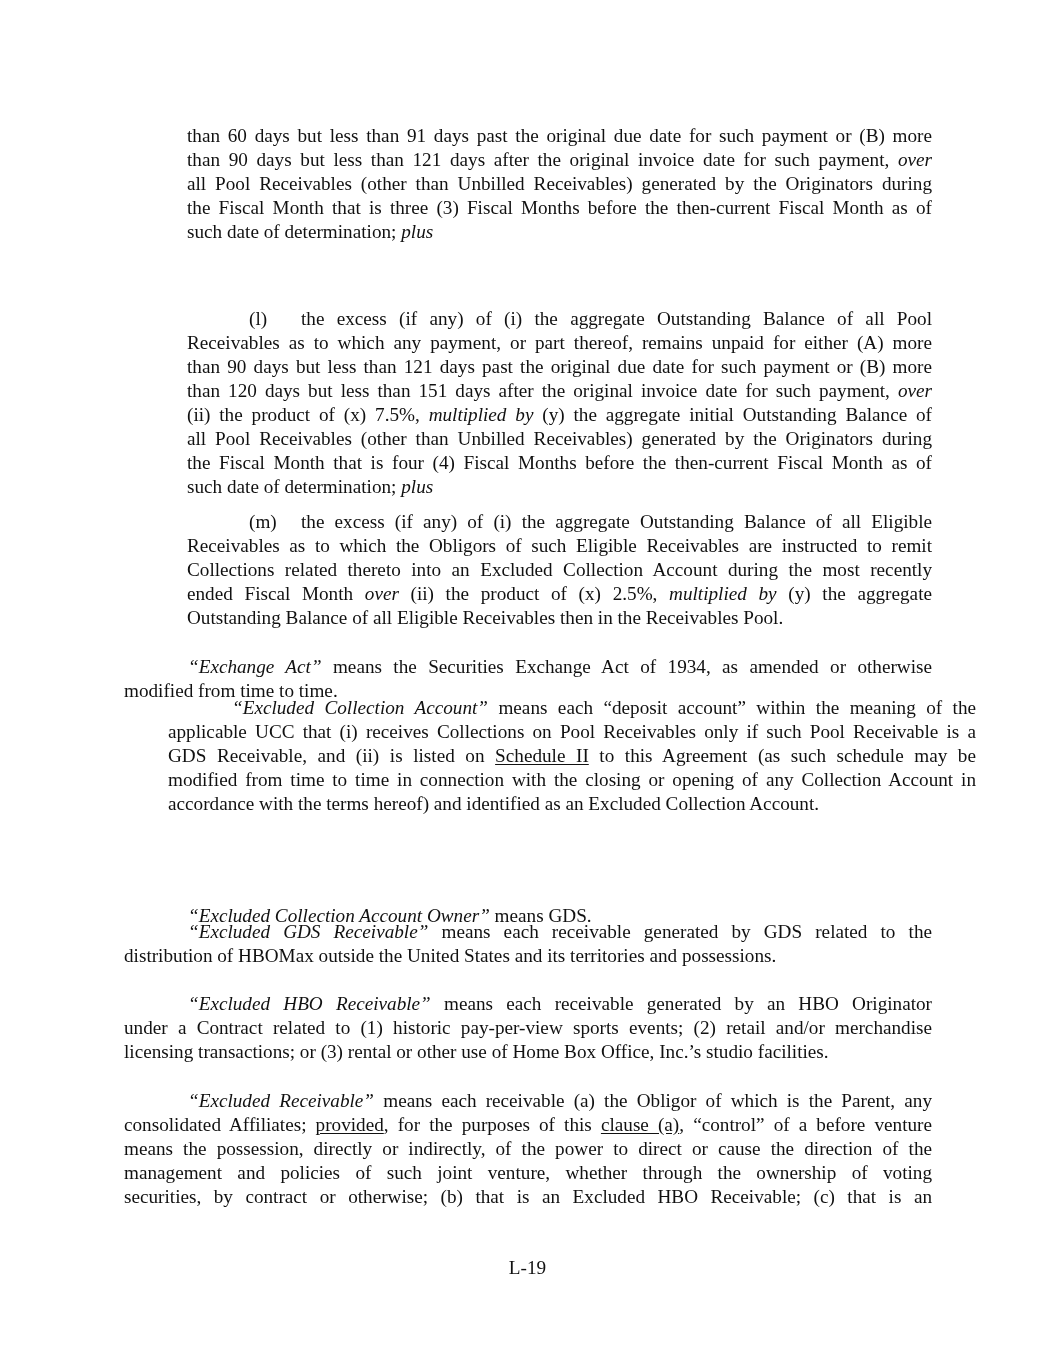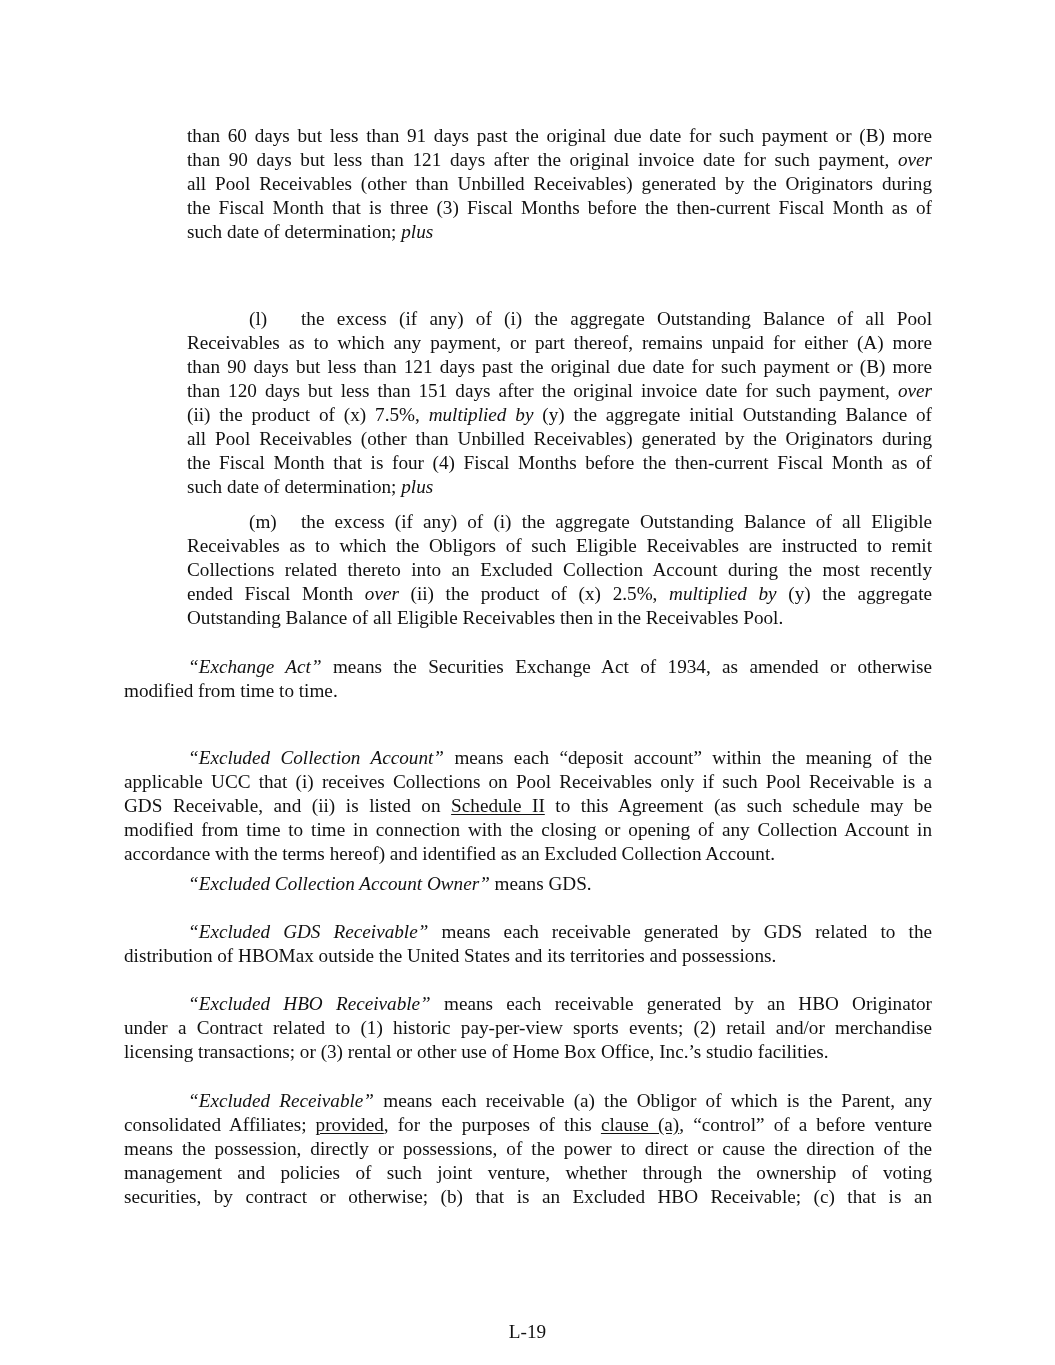--- a/index.html
+++ b/index.html
@@ -9,21 +9,21 @@
   .para { position: absolute; font-size: 19.2px; line-height: 24px; }
   .para.indented { left: 187px; width: 745px; }
   .para.full { left: 124px; width: 808px; }
   .line { display: block; white-space: nowrap; height: 24px; text-align: justify; text-align-last: justify; }
   .line.last { text-align: left; text-align-last: left; }
   .line.first-ind { padding-left: 64px; }
   .line.first-ind-sub { padding-left: 62px; }
   .it { font-style: italic; }
   .ul { text-decoration: underline; text-underline-offset: 2px; }
   .marker { display: inline-block; width: 52px; text-align-last: left; }
-  .page-number { position: absolute; left: 0; width: 1055px; top: 1320px; text-align: center;
+  .page-number { position: absolute; left: 0; width: 1055px; top: 1256px; text-align: center;
                  font-size: 19.2px; line-height: 24px; }
 </style>
 </head>
 <body>
 
 <div class="page">
   <div class="para indented" style="top:124px;">
       <span class="line"><span>than 60 days but less than 91 days past the original due date for such payment or (B) more</span></span>
       <span class="line"><span>than 90 days but less than 121 days after the original invoice date for such payment, </span><span class="it">over</span></span>
       <span class="line"><span>all Pool Receivables (other than Unbilled Receivables) generated by the Originators during</span></span>
@@ -44,41 +44,41 @@
       <span class="line first-ind-sub"><span class="marker">(m)</span><span>the excess (if any) of (i) the aggregate Outstanding Balance of all Eligible</span></span>
       <span class="line"><span>Receivables as to which the Obligors of such Eligible Receivables are instructed to remit</span></span>
       <span class="line"><span>Collections related thereto into an Excluded Collection Account during the most recently</span></span>
       <span class="line"><span>ended Fiscal Month </span><span class="it">over</span><span> (ii) the product of (x) 2.5%, </span><span class="it">multiplied by</span><span> (y) the aggregate</span></span>
       <span class="line last"><span>Outstanding Balance of all Eligible Receivables then in the Receivables Pool.</span></span>
     </div>
   <div class="para full" style="top:655px;">
       <span class="line first-ind"><span class="it">“Exchange Act”</span><span> means the Securities Exchange Act of 1934, as amended or otherwise</span></span>
       <span class="line last"><span>modified from time to time.</span></span>
     </div>
-  <div class="para full" style="top:746px;">
+  <div class="para full" style="top:696px;margin-left:44px;">
       <span class="line first-ind"><span class="it">“Excluded Collection Account”</span><span> means each “deposit account” within the meaning of the</span></span>
       <span class="line"><span>applicable UCC that (i) receives Collections on Pool Receivables only if such Pool Receivable is a</span></span>
       <span class="line"><span>GDS Receivable, and (ii) is listed on </span><span class="ul">Schedule II</span><span> to this Agreement (as such schedule may be</span></span>
       <span class="line"><span>modified from time to time in connection with the closing or opening of any Collection Account in</span></span>
       <span class="line last"><span>accordance with the terms hereof) and identified as an Excluded Collection Account.</span></span>
     </div>
-  <div class="para full" style="top:872px;">
+  <div class="para full" style="top:904px;">
       <span class="line last first-ind"><span class="it">“Excluded Collection Account Owner”</span><span> means GDS.</span></span>
     </div>
   <div class="para full" style="top:920px;">
       <span class="line first-ind"><span class="it">“Excluded GDS Receivable”</span><span> means each receivable generated by GDS related to the</span></span>
       <span class="line last"><span>distribution of HBOMax outside the United States and its territories and possessions.</span></span>
     </div>
   <div class="para full" style="top:992px;">
       <span class="line first-ind"><span class="it">“Excluded HBO Receivable”</span><span> means each receivable generated by an HBO Originator</span></span>
       <span class="line"><span>under a Contract related to (1) historic pay-per-view sports events; (2) retail and/or merchandise</span></span>
       <span class="line last"><span>licensing transactions; or (3) rental or other use of Home Box Office, Inc.’s studio facilities.</span></span>
     </div>
   <div class="para full" style="top:1089px;">
       <span class="line first-ind"><span class="it">“Excluded Receivable”</span><span> means each receivable (a) the Obligor of which is the Parent, any</span></span>
       <span class="line"><span>consolidated Affiliates; </span><span class="ul">provided</span><span>, for the purposes of this </span><span class="ul">clause (a)</span><span>, “control” of a before venture</span></span>
-      <span class="line"><span>means the possession, directly or possessions, of the power to direct or cause the direction of the</span></span>
+      <span class="line"><span>means the possession, directly or indirectly, of the power to direct or cause the direction of the</span></span>
       <span class="line"><span>management and policies of such joint venture, whether through the ownership of voting</span></span>
       <span class="line"><span>securities, by contract or otherwise; (b) that is an Excluded HBO Receivable; (c) that is an</span></span>
     </div>
 
   <div class="page-number">L-19</div>
 </div>
 
 </body></html>

